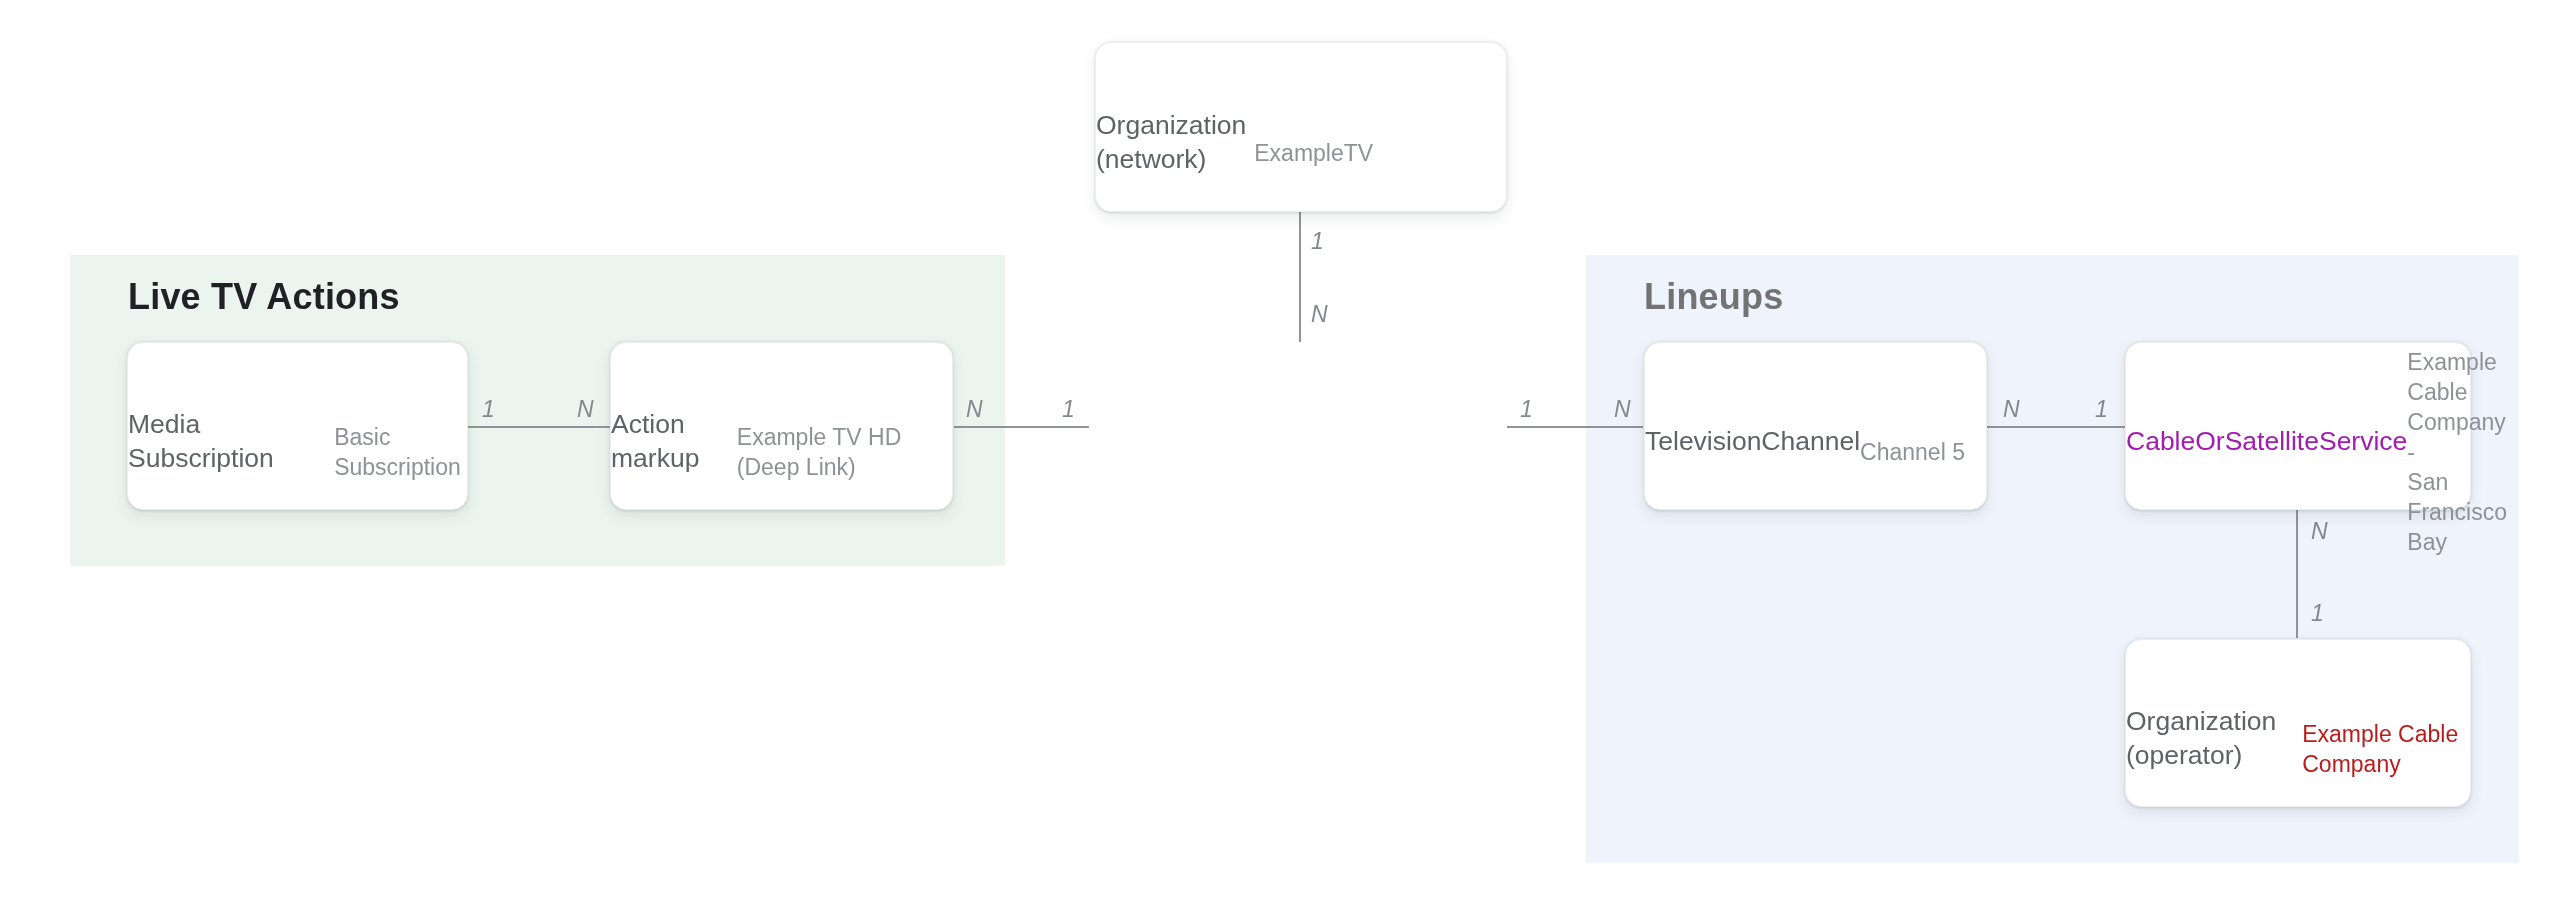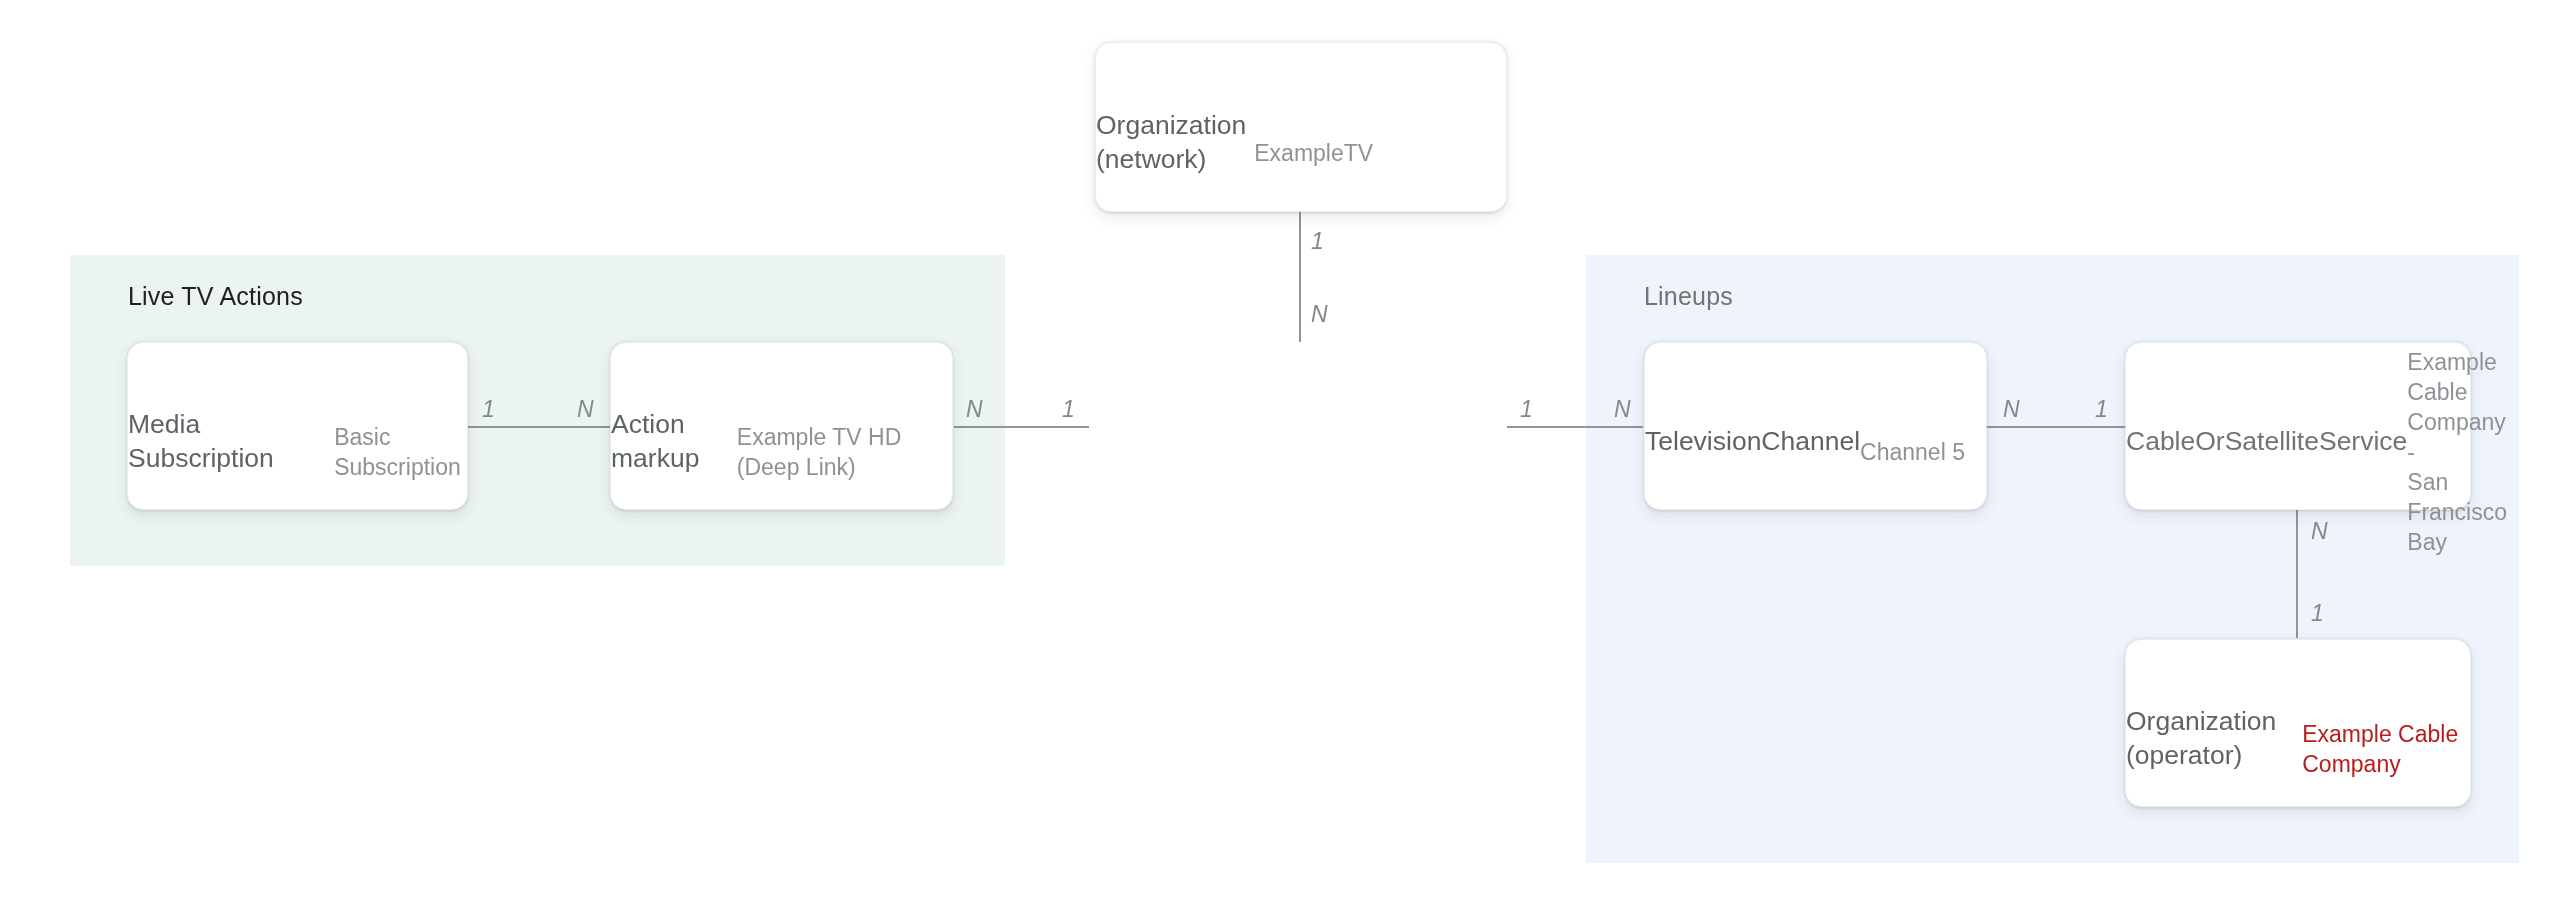--- a/index.html
+++ b/index.html
@@ -2,22 +2,22 @@
 <html style="--line-color: #909498;font-size:14px"><head>
 <meta charset="utf-8">
 <style>
   html,body{margin:0;padding:0;background:#ffffff;}
   .canvas{
     position:relative;width:2576px;height:906px;overflow:hidden;
     font-family:"Liberation Sans", sans-serif;background:#ffffff;
   }
   .section{position:absolute;}
   .section-title{
-    position:absolute;font-size:25px;line-height:37px;color:#202124;
-    font-weight:400;letter-spacing:0.2px;white-space:nowrap;
+    position:absolute;font-size:36px;line-height:37px;color:#202124;
+    font-weight:700;letter-spacing:0.2px;white-space:nowrap;
   }
   .node{
     position:absolute;background:#ffffff;border:0.9px solid #eceff1;border-radius:16px;
     box-shadow:0 0.9px 2.7px rgba(60,64,67,0.18), 0 5.3px 14px rgba(60,64,67,0.10);
     display:flex;flex-direction:row;align-items:center;
     padding-top:30px;box-sizing:border-box;
   }
   .node-title{font-size:26.5px;line-height:34px;color:#5f6368;}
   .node-subtitle{font-size:23px;line-height:30px;color:#8e9297;margin-top:21px;}
   .line{position:absolute;background:var(--line-color,#909498);}
@@ -94,21 +94,21 @@
   <div class="node" style="left:1644px;top:342px;width:343px;height:168px;">
     <div class="node-title" style="color: rgb(95, 99, 104);">
       <div>TelevisionChannel</div>
     </div>
     <div class="node-subtitle" style="color: rgb(142, 146, 151);">
       <div>Channel 5</div>
     </div>
   </div>
 
   <div class="node" style="left:2125px;top:342px;width:346px;height:168px;">
-    <div class="node-title" style="color: #737373;">
+    <div class="node-title" style="color: #a21caf;">
       <div>CableOrSatelliteService</div>
     </div>
     <div class="node-subtitle" style="color: rgb(142, 146, 151);">
       <div>Example Cable Company -</div>
       <div>San Francisco Bay</div>
     </div>
   </div>
 
   <div class="node" style="left:2125px;top:639px;width:346px;height:168px;">
     <div class="node-title" style="color: rgb(95, 99, 104);">

